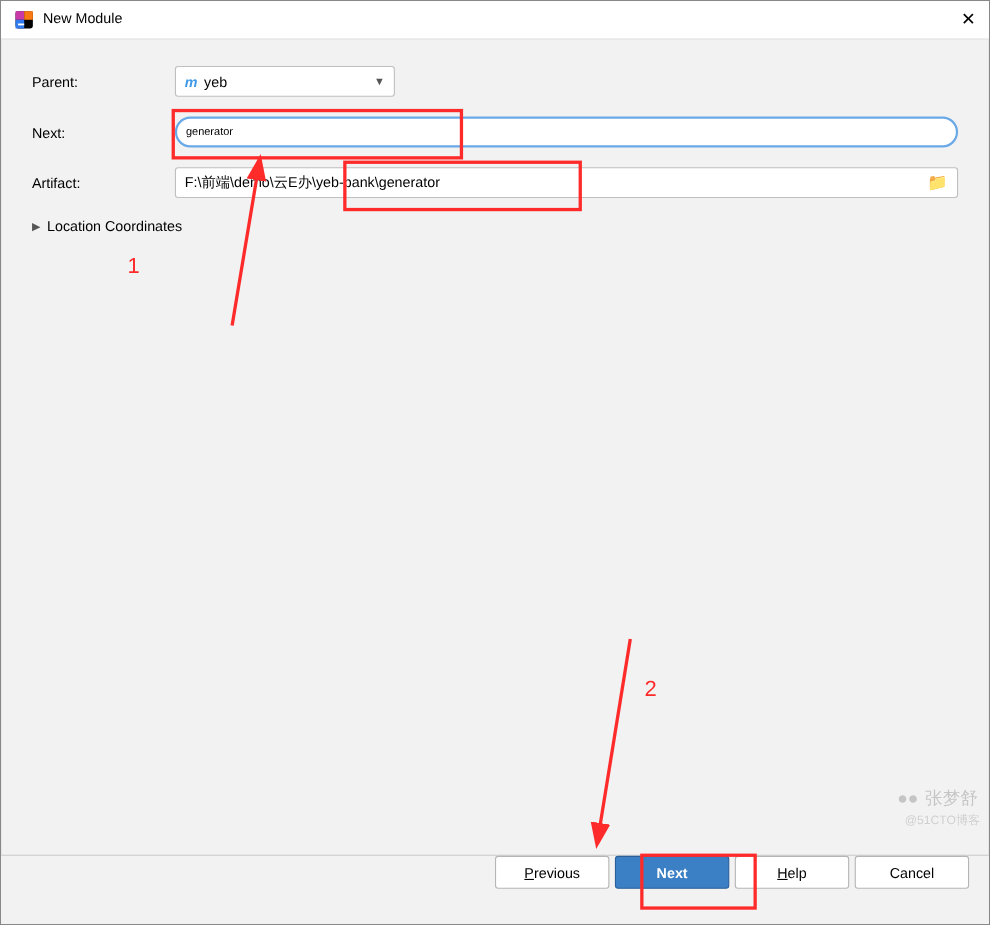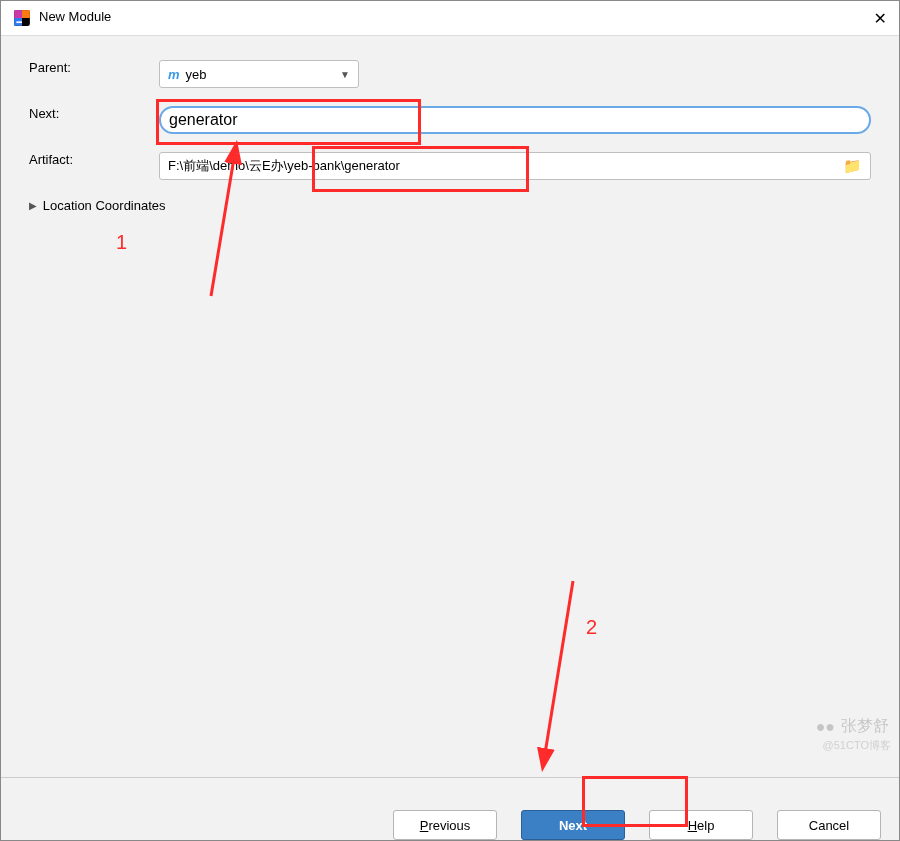--- a/index.html
+++ b/index.html
@@ -3,33 +3,33 @@
 <meta charset="utf-8">
 <style>
   html,body{margin:0;padding:0;font-family:"Segoe UI",Arial,sans-serif;font-size:13px;color:#000;background:#fff}
   .window{width:900px;height:841px;border:1px solid #888;box-sizing:border-box;display:flex;flex-direction:column;position:relative;background:#f2f2f2}
   .titlebar{height:34px;display:flex;align-items:center;justify-content:space-between;padding:0 12px;background:#fff;border-bottom:1px solid #ddd}
   .titlebar-left{display:flex;align-items:flex-start;gap:8px}
   .app-icon{width:18px;height:18px}
   .title-text{font-size:13px}
   .close-x{font-family:Arial;font-size:16px;cursor:default}
   .body{flex:1;position:relative;padding:24px 28px 0 28px}
-  .row{display:flex;margin-bottom:18px}
+  .row{display:flex;align-items:center;margin-bottom:18px}
   .label{width:130px;font-size:13px}
   .combo{width:200px;height:28px;border:1px solid #bfbfbf;border-radius:3px;background:#fff;display:flex;align-items:center;padding:0 8px;box-sizing:border-box;justify-content:space-between}
   .combo-left{display:flex;align-items:center;gap:6px}
   .m-icon{font-weight:bold;font-style:italic;color:#3c9ae8}
   .dropdown-caret{color:#555;font-size:10px}
-  .name-input{flex:1;height:28px;border:2px solid #6aa9e8;border-radius:14px;background:#fff;box-sizing:border-box;padding:0 8px;font-size:16px;outline:none}
+  .name-input{flex:1;height:28px;border:2px solid #6aa9e8;border-radius:14px;background:#fff;box-sizing:border-box;padding:0 8px;font-size:10px;outline:none}
   .loc-input-wrap{flex:1;height:28px;border:1px solid #bfbfbf;border-radius:3px;background:#fff;box-sizing:border-box;padding:0 8px;display:flex;align-items:center;justify-content:space-between}
   .loc-text{font-size:13px;color:#000}
   .folder-icon{color:#bbb;font-size:15px}
   .artifact-row{display:flex;align-items:center;gap:6px;margin-top:4px;margin-left:0;font-size:13px}
   .caret-right{font-size:10px;color:#555}
-  .footer{height:62px;border-top:1px solid #ccc;display:flex;align-items:flex-end;justify-content:flex-end;gap:24px;padding:0 18px;background:#f2f2f2}
+  .footer{height:62px;border-top:1px solid #ccc;display:flex;align-items:flex-start;justify-content:flex-end;gap:5px;padding:0 18px;background:#f2f2f2}
   .btn{height:28px;min-width:78px;border:1px solid #b5b5b5;border-radius:3px;background:#fff;font-size:13px;display:flex;align-items:center;justify-content:center;padding:0 12px;cursor:default}
   .btn.primary{background:#3b7fc4;border-color:#2b5f99;color:#fff;font-weight:bold}
   .btn.primary span{}
   .mn{text-decoration:underline}
   
   .anno{position:absolute;pointer-events:none}
   .box1{border:3px solid #ff2a2a;left:155px;top:63px;width:259px;height:40px}
   .box2{border:3px solid #ff2a2a;left:311px;top:110px;width:211px;height:40px}
   .box3{border:3px solid #ff2a2a;left:581px;top:740px;width:100px;height:45px}
   .label-anno{color:#ff2a2a;font-size:20px;font-weight:500}

